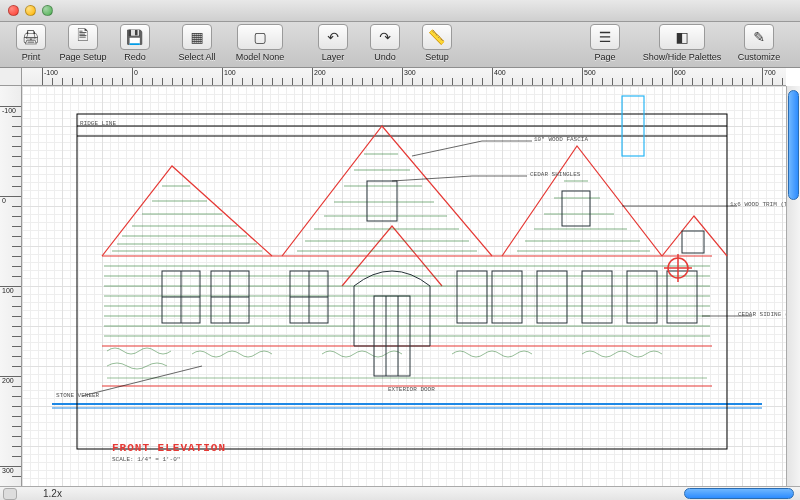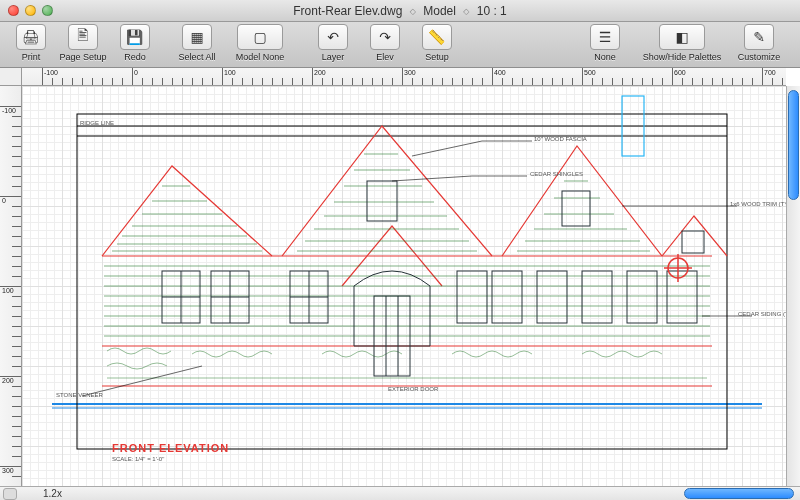--- a/index.html
+++ b/index.html
@@ -100,41 +100,34 @@
   }
   .sb-h .zoom { font-size:10px; color:#333; margin-left:26px;}
   .sb-h .cap { width:14px; height:12px; background:#ddd; border:1px solid #aaa; border-radius:3px; margin-left:3px;}
   .sb-h .track { flex:1; position:relative; height:100%; }
   .sb-h .thumb {
     position:absolute; top:1px; bottom:1px; right:6px; width:110px;
     background:linear-gradient(#6fb7ff,#2d8cff); border:1px solid #2a6db3; border-radius:7px;
   }
 
   
-  .drawing { position:absolute; inset:0; }
+  .drawing { position:absolute; inset:0;font-family:Liberation Mono, monospace; }
   svg { position:absolute; inset:0; }
   .lbl-red { position:absolute; color:#e53935; font-weight:bold; font-size:11px; letter-spacing:1px;}
   .lbl-dim { position:absolute; color:#555; font-size:6px; white-space:nowrap;}
 </style>
 </head>
 <body>
 
 <div class="titlebar">
   <div class="traffic">
     <div class="tlight red"></div>
     <div class="tlight amber"></div>
     <div class="tlight green"></div>
   </div>
-  <div class="title">
-    <span>Front-Rear Elev.dwg</span>
-    <span class="sep">◇</span>
-    <span>Model</span>
-    <span class="sep">◇</span>
-    <span>10 : 1</span>
-  </div>
 </div>
 
 <div class="toolbar">
   <div class="tgroup">
     <div class="tbtn">
       <div class="ticon">🖨</div>
       <div class="tlabel">Print</div>
     </div>
     <div class="tbtn">
       <div class="ticon">🖹</div>
@@ -155,34 +148,34 @@
       <div class="tlabel">Model None</div>
     </div>
   </div>
   <div class="tgroup">
     <div class="tbtn">
       <div class="ticon">↶</div>
       <div class="tlabel">Layer</div>
     </div>
     <div class="tbtn">
       <div class="ticon">↷</div>
-      <div class="tlabel">Elev</div>
+      <div class="tlabel">Undo</div>
     </div>
     <div class="tbtn">
       <div class="ticon">📏</div>
       <div class="tlabel">Setup</div>
     </div>
   </div>
 
   <div class="spacer"></div>
 
   <div class="tgroup">
     <div class="tbtn">
       <div class="ticon">☰</div>
-      <div class="tlabel">None</div>
+      <div class="tlabel">Page</div>
     </div>
     <div class="tbtn wide" style="width:100px">
       <div class="ticon">◧</div>
       <div class="tlabel">Show/Hide Palettes</div>
     </div>
     <div class="tbtn">
       <div class="ticon">✎</div>
       <div class="tlabel">Customize</div>
     </div>
   </div>

